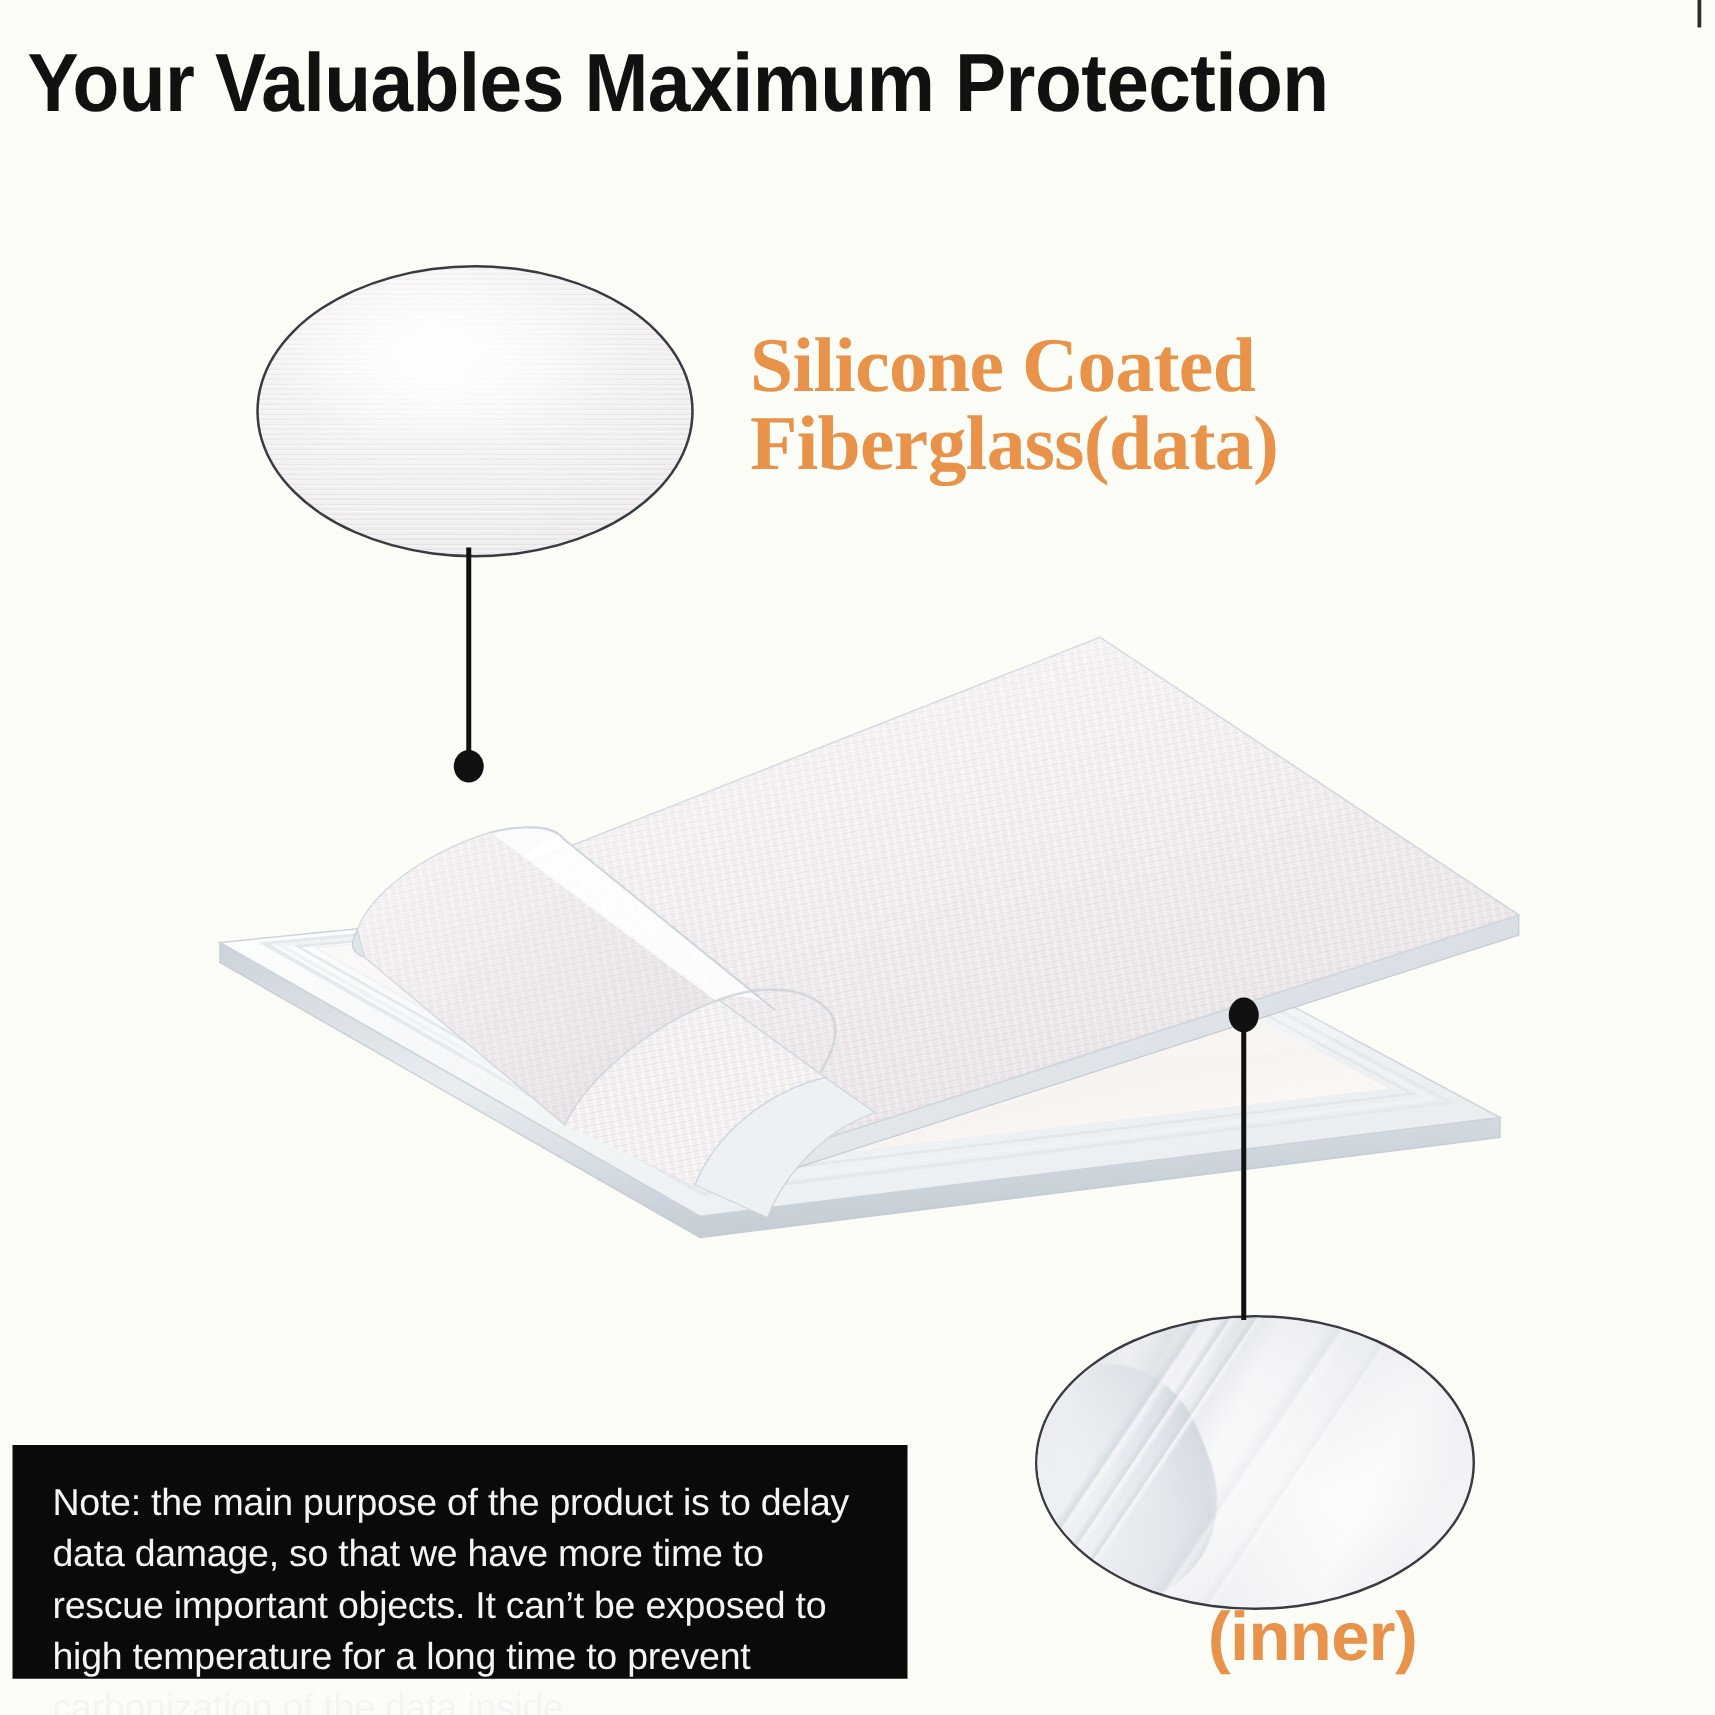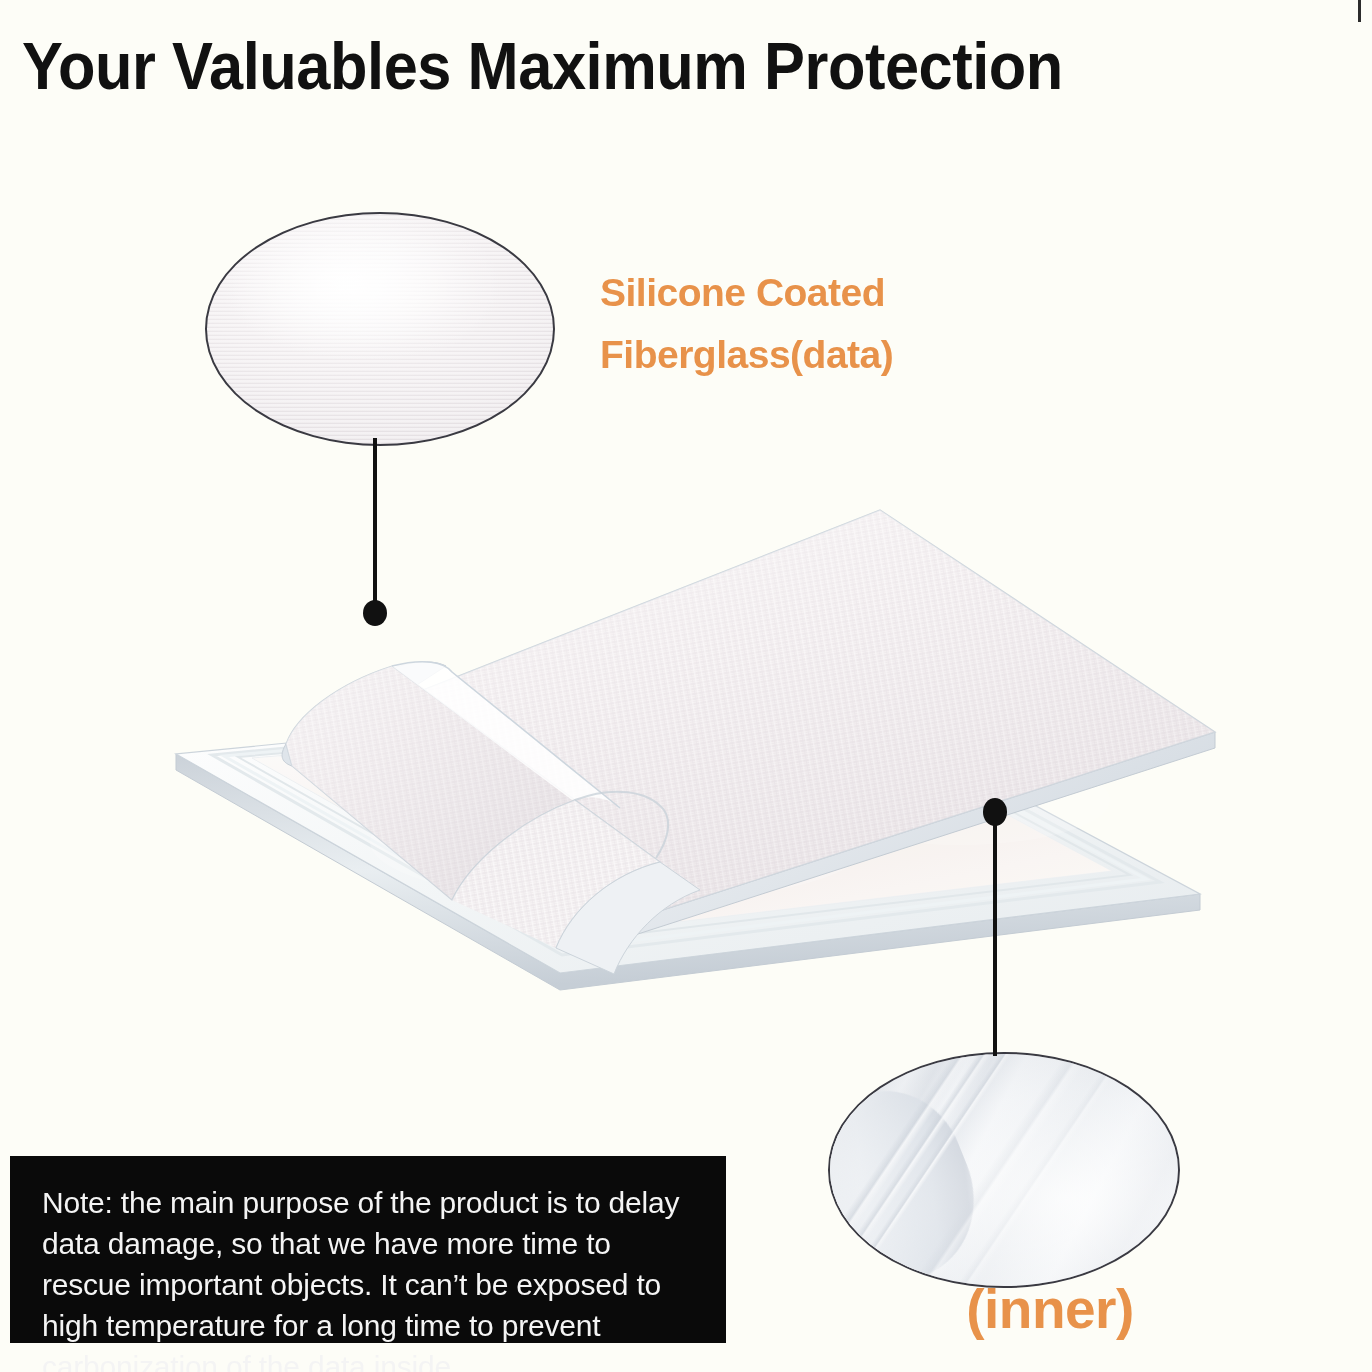--- a/index.html
+++ b/index.html
@@ -41,22 +41,23 @@
     position: absolute;
     font-family: "Liberation Sans", sans-serif;
     font-weight: bold;
     color: #e8924a;
     letter-spacing: -0.5px;
   }
   #label-outer {
     left: 600px;
     top: 262px;
     width: 560px;
-    font-size: 39px;
+    font-size: 62px;
     line-height: 62px;
+    font-family: Liberation Serif, serif;
   }
   #label-inner {
     left: 840px;
     top: 1278px;
     width: 420px;
     font-size: 55px;
     line-height: 62px;
     text-align: center;
   }
   #label-inner .line2 {

